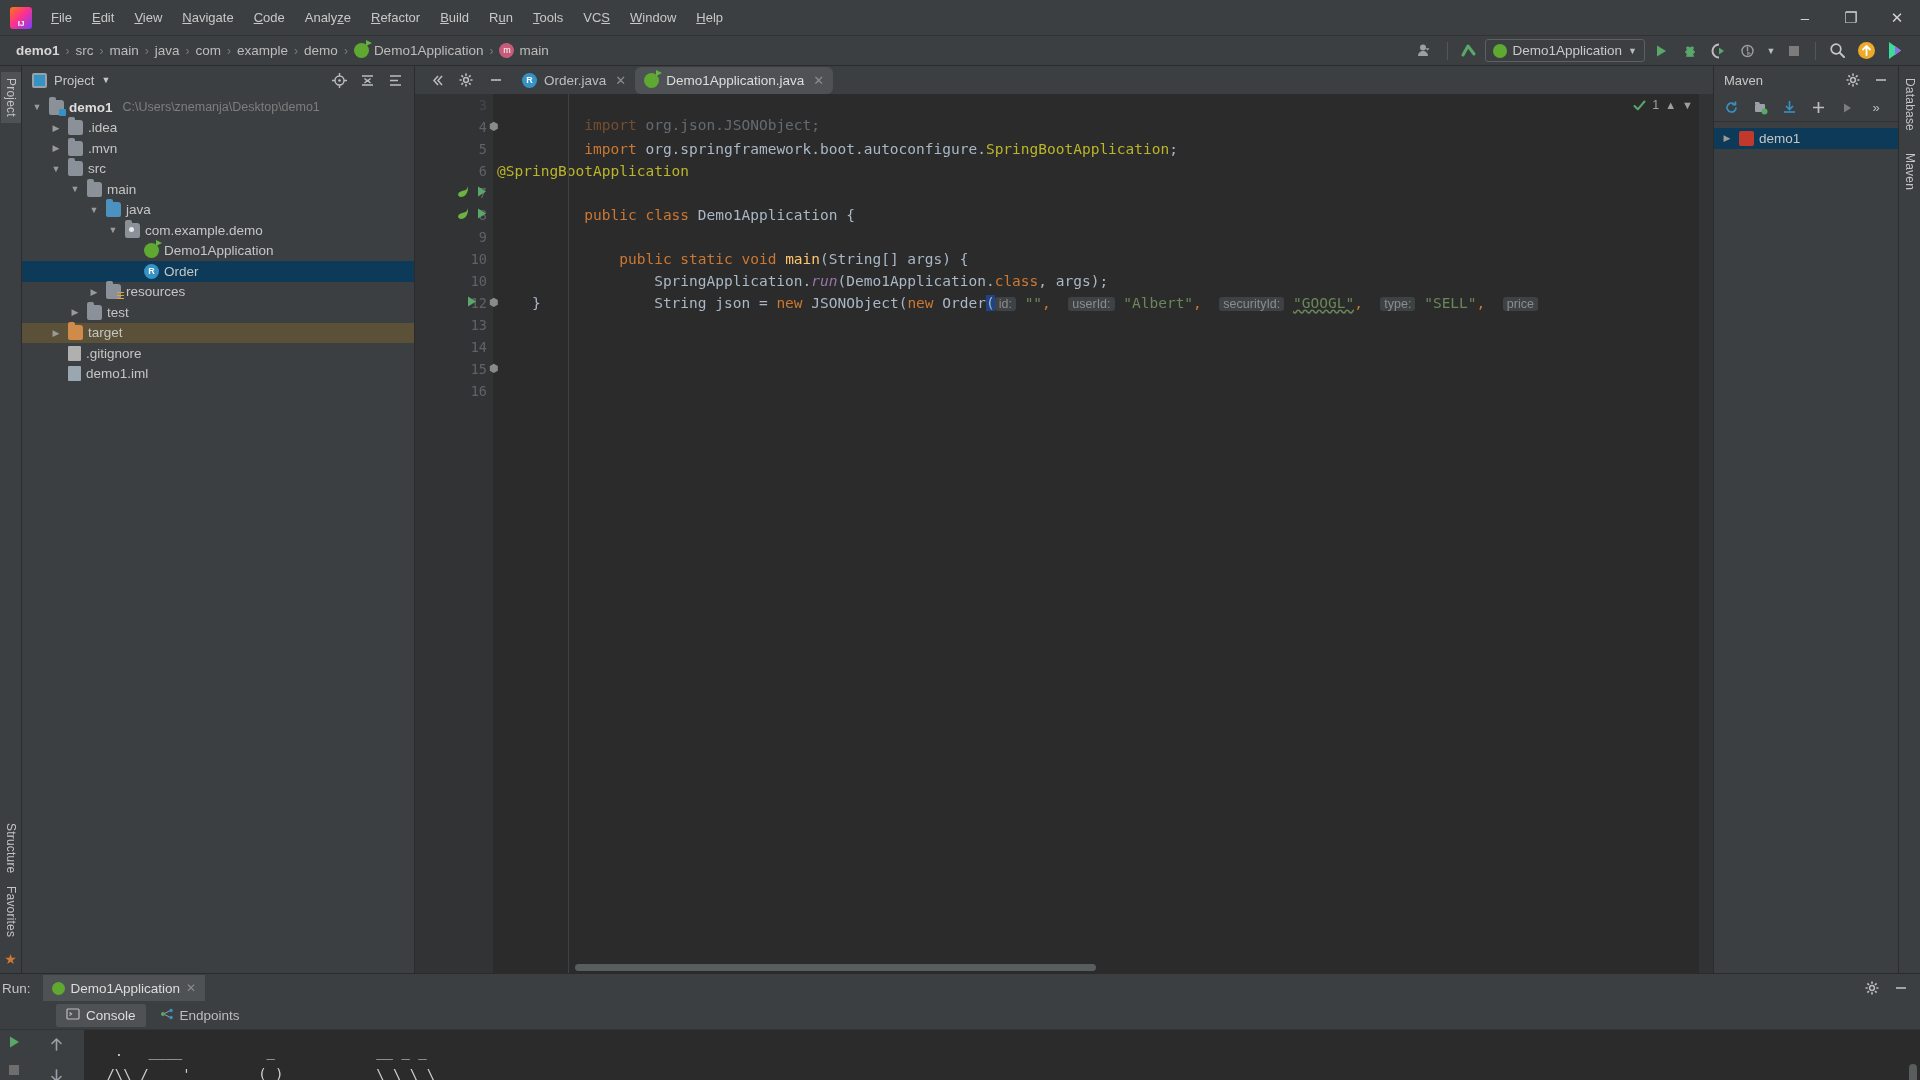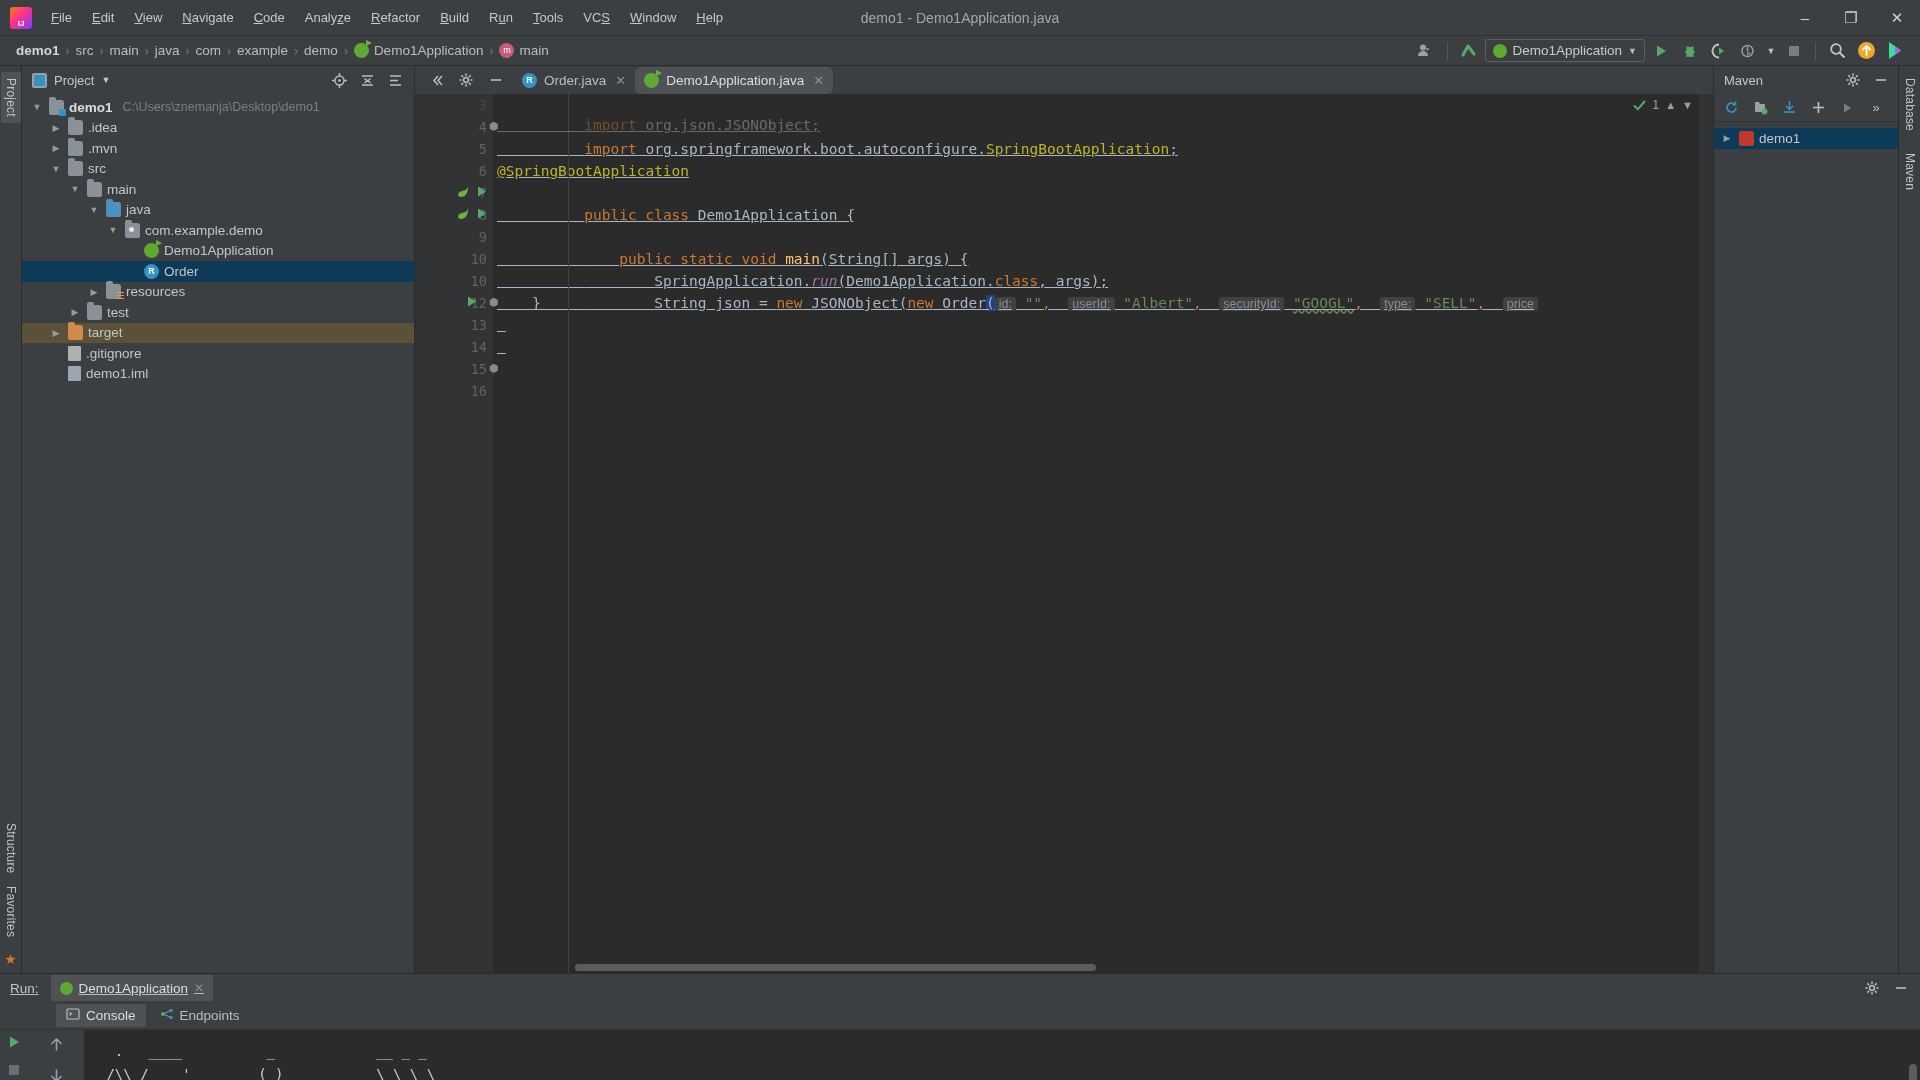--- a/index.html
+++ b/index.html
@@ -89,21 +89,21 @@
           color:#bdbdbd; background:#3c3f41; }
   .etab.active { background:#4e5254; color:#ddd;border-radius:6px; }
   .etab .x { color:#8d8d8d; font-size:13px; margin-left:2px; }
   #code-wrap { flex:1; display:flex; position:relative; overflow:hidden; }
   #gutter { width:78px; background:#313335; flex:none; position:relative; }
   .lnrow { height:22px; display:flex; align-items:center; justify-content:flex-end;
            padding-right:6px; font-size:13.5px; color:#606366; font-family:"DejaVu Sans Mono", monospace; }
   #gutter-marks { position:absolute; inset:0; pointer-events:none; }
   .gmark { position:absolute; width:18px; height:18px; }
   #code { flex:1; position:relative; padding-left:4px; overflow:hidden;
-          font-family:"DejaVu Sans Mono", monospace; font-size:14.5px; line-height:22px; color:#a9b7c6;text-decoration:underline; }
+          font-family:"DejaVu Sans Mono", monospace; font-size:14.5px; line-height:22px; color:#a9b7c6; }
   .cline { height:22px; white-space:pre; }
   .kw { color:#cc7832; } .str { color:#6a8759; } .cls-n { color:#a9b7c6; }
   .fn { color:#ffc66d; } .static-f { color:#9876aa; font-style:italic; }
   .anno { color:#bbb529; }
   .hint { background:#3e4244; color:#8c8c8c; border-radius:3px; padding:0 4px; font-size:12.5px;
           font-family:"Liberation Sans", sans-serif; }
   .caret-box { background:#214283; }
   .squiggly { text-decoration:underline wavy #6a8759; text-decoration-skip-ink:none; }
   #code-right-strip { width:14px; background:#313335; flex:none; }
   #inspect-widget { position:absolute; right:20px; top:4px; display:flex; align-items:center;
@@ -117,21 +117,21 @@
   #maven-head { height:28px; display:flex; align-items:center; padding:0 4px 0 10px; font-size:13px; color:#c6c6c6; }
   #maven-tools { height:28px; display:flex; align-items:center; gap:3px; padding:0 4px;
                  border-bottom:1px solid #2f3133; }
   #maven-tree { padding-top:6px; font-size:13.5px; }
   #rightstrip { width:22px; background:#3c3f41; border-left:1px solid #2b2b2b;
                 display:flex; flex-direction:column; align-items:center; padding-top:6px; gap:10px; }
 
   
   #runwin { height:441px; background:#3c3f41; display:flex; flex-direction:column;
             border-top:1px solid #2b2b2b; }
-  #run-head { height:28px; display:flex; align-items:center; padding:0 6px 0 10px; font-size:13.5px;text-decoration:underline; }
+  #run-head { height:28px; display:flex; align-items:center; padding:0 6px 0 2px; font-size:13.5px; }
   #run-head .run-tab { display:flex; align-items:center; gap:6px; background:#4e5254; height:26px;
                        padding:0 9px; color:#ddd; }
   #run-subtabs { height:28px; display:flex; align-items:center; gap:4px; padding-left:56px;
                  border-bottom:1px solid #323436; }
   .subtab { display:flex; align-items:center; gap:6px; padding:3px 10px; font-size:13.5px; color:#bdbdbd; }
   .subtab.active { background:#4e5254; color:#ddd; border-radius:2px; }
   #console-wrap { flex:1; display:flex; min-height:0; }
   #run-side { width:56px; background:#3c3f41; display:flex; flex-direction:column;
               align-items:center; padding-top:6px; gap:10px; }
   #run-side-left { width:28px; display:flex; flex-direction:column; align-items:center; gap:9px; padding-top:4px; }
@@ -155,21 +155,20 @@
     <div class="menu-item"><u>C</u>ode</div>
     <div class="menu-item">Analy<u>z</u>e</div>
     <div class="menu-item"><u>R</u>efactor</div>
     <div class="menu-item"><u>B</u>uild</div>
     <div class="menu-item">R<u>u</u>n</div>
     <div class="menu-item"><u>T</u>ools</div>
     <div class="menu-item">VC<u>S</u></div>
     <div class="menu-item"><u>W</u>indow</div>
     <div class="menu-item"><u>H</u>elp</div>
   </div>
-  <div id="win-title">demo1 - Demo1Application.java</div>
   <div id="win-buttons">
     <div class="winbtn">–</div>
     <div class="winbtn">❐</div>
     <div class="winbtn close">✕</div>
   </div>
 </div>
 
 <div id="navbar">
   <div class="crumb first">
     <span>demo1</span>

